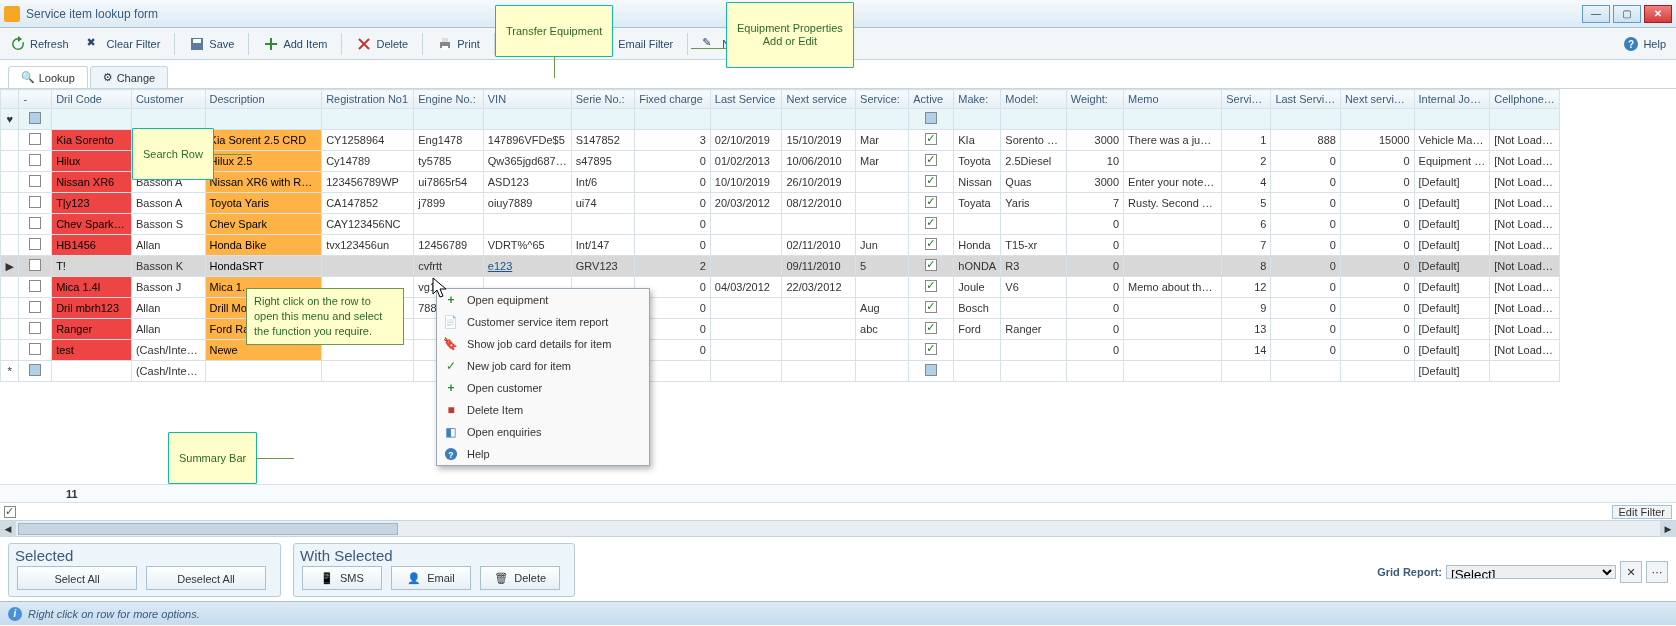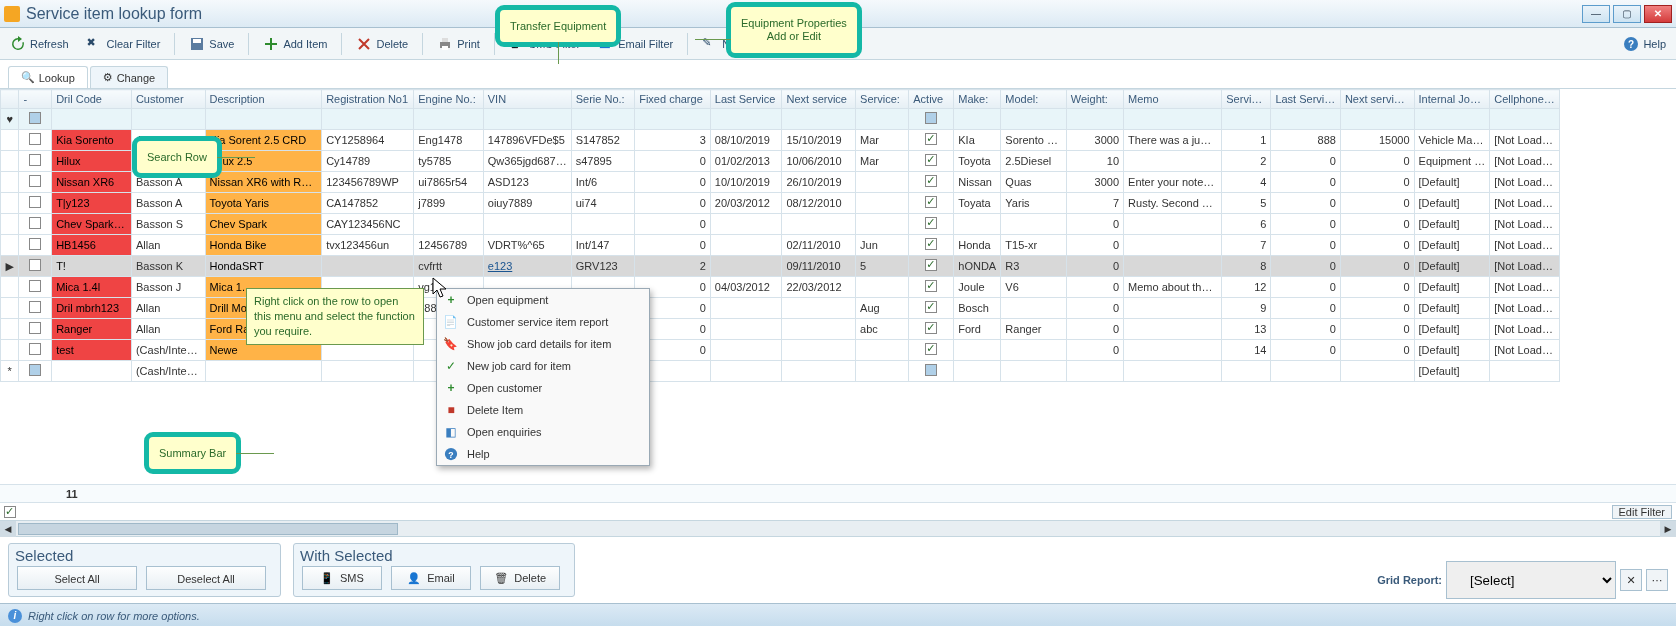--- a/index.html
+++ b/index.html
@@ -1,30 +1,30 @@
 <!DOCTYPE html>
 <html><head>
 <meta charset="utf-8">
 <style>
 * { box-sizing: border-box; margin: 0; padding: 0; }
 body { font-family: "Segoe UI", Tahoma, sans-serif; font-size: 11px; color: #333; background: #fff; width: 1676px; height: 626px; overflow: hidden; position: relative; }
 .titlebar { height: 28px; background: linear-gradient(#f5f9fc,#dceaf4); display: flex; align-items: center; padding: 0 4px; border-bottom:1px solid #a8c0d0; }
 .titlebar .app-icon { width:16px;height:16px;background:#f5a623;border-radius:2px;margin-right:6px;position:relative; }
-.titlebar .title { color:#3a5a7a; font-size:16px; }
+.titlebar .title { color:#3a5a7a; font-size:12px; }
 .titlebar .win-controls{ margin-left:auto; display:flex; gap:3px;}
 .titlebar .winbtn{ width:28px;height:18px;border:1px solid #5c9ccc;background:linear-gradient(#eaf3fa,#cde3f2);display:flex;align-items:center;justify-content:center;font-size:10px;color:#345;cursor:pointer;}
 .titlebar .winbtn.close{background:linear-gradient(#f08080,#d43c3c);border-color:#a02020;color:#fff;font-weight:bold;}
 
 .toolbar{height:32px;background:#f2f6f8;border-bottom:1px solid #c5d6df;display:flex;align-items:center;padding:2px 6px;gap:10px;position:relative;}
 .tb-btn{display:flex;align-items:center;gap:4px;padding:2px 4px;cursor:pointer;color:#2a4a6a;}
 .tb-btn .ic{width:16px;height:16px;display:inline-block;}
 .sep{width:1px;height:22px;background:#c5d6df;}
 .toolbar .help{margin-left:auto;}
 
-.annot{position:absolute;background:#ffffcc;border:5px solid #14b8a6;color:#2a6a2a;font-size:11px;padding:10px 10px;border-radius:9px;z-index:30;pointer-events:none;white-space:nowrap;}
+.annot{position:absolute;background:#ffffcc;border:1px solid #14b8a6;color:#2a6a2a;font-size:11px;padding:19px 10px;border-radius:1px;z-index:30;pointer-events:none;white-space:nowrap;}
 
 .tabs{display:flex;padding:6px 4px 0 8px;gap:2px;border-bottom:1px solid #c5d6df;}
 .tab{padding:4px 12px;border:1px solid #c5d6df;border-bottom:none;background:#eef5fa;display:flex;align-items:center;gap:4px;cursor:pointer;border-radius:3px 3px 0 0;}
 .tab.active{background:#fff;}
 
 .grid-wrap{overflow:auto;height:395px;position:relative;}
 table.grid{border-collapse:collapse;table-layout:fixed;width:1560px;}
 .grid th,.grid td{border:1px solid #d6e2ea;padding:3px 4px;font-size:11px;text-align:left;white-space:nowrap;overflow:hidden;text-overflow:ellipsis;height:18px;}
 .grid thead th{background:linear-gradient(#f7fbfd,#e6eff5);color:#3a5a7a;font-weight:normal;position:sticky;top:0;z-index:5;}
 .grid tbody tr.filterrow td{background:#e8f5f9;}
@@ -49,35 +49,35 @@
 .hscroll{height:16px;background:#e8eef2;display:flex;align-items:center;border-top:1px solid #c5d6df;}
 .hscroll .arrow{width:16px;height:16px;background:#d0dce4;display:flex;align-items:center;justify-content:center;font-size:9px;cursor:pointer;}
 .hscroll .thumb{margin-left:2px;width:380px;height:12px;background:#c6d5e0;border:1px solid #9fb8c8;}
 
 .bottom-panel{display:flex;gap:12px;padding:6px 8px 4px;border-top:1px solid #c5d6df;align-items:flex-start;}
 .group{border:1px solid #b8cbd8;background:#eef5fa;padding:22px 8px 6px;position:relative;border-radius:3px;}
 .group .gtitle{position:absolute;top:3px;left:6px;color:#3a5a7a;font-size:15px;}
 .bigbtn{display:inline-block;width:120px;height:24px;line-height:24px;text-align:center;border:1px solid #a8c0d0;background:linear-gradient(#fdfefe,#e8eff4);cursor:pointer;margin-right:6px;}
 .icobtn{display:inline-flex;align-items:center;justify-content:center;gap:6px;width:80px;height:24px;border:1px solid #a8c0d0;background:linear-gradient(#fdfefe,#e8eff4);cursor:pointer;margin-right:6px;}
 .grid-report{margin-left:auto;display:flex;align-items:center;gap:4px;margin-top:18px;}
-.grid-report select{width:170px;height:38px;border:1px solid #a8c0d0;padding-left:19px;}
+.grid-report select{width:170px;height:14px;border:1px solid #a8c0d0;}
 .sqbtn{width:22px;height:22px;border:1px solid #a8c0d0;background:#f0f4f7;display:inline-flex;align-items:center;justify-content:center;cursor:pointer;}
 
 .statusbar{height:24px;background:linear-gradient(#dceaf5,#c5dced);display:flex;align-items:center;padding:0 8px;gap:6px;font-style:italic;color:#3a5a7a;border-top:1px solid #a8c0d0;}
 .statusbar .info-ic{width:14px;height:14px;border-radius:50%;background:#4a90d9;color:#fff;display:inline-flex;align-items:center;justify-content:center;font-style:italic;font-weight:bold;font-size:10px;}
 
 .ctx-menu{position:absolute;top:288px;left:436px;width:214px;background:#f9f9f9;border:1px solid #9aa9b5;box-shadow:2px 3px 6px rgba(0,0,0,.3);z-index:50;}
 .ctx-menu .mi{display:flex;align-items:center;gap:8px;padding:3px 8px 3px 6px;cursor:pointer;}
 .ctx-menu .mic{width:16px;height:16px;display:inline-flex;align-items:center;justify-content:center;font-size:12px;}
 
-.tooltip-box{position:absolute;top:288px;left:246px;width:178px;background:#ffffcc;border:1px solid #6a994e;color:#2a6a2a;font-size:11px;padding:5px 7px;z-index:60;line-height:1.35;}
-
-.search-row-annot{position:absolute;top:128px;left:132px;margin-top:8px;}
+.tooltip-box{position:absolute;top:288px;left:246px;width:158px;background:#ffffcc;border:1px solid #6a994e;color:#2a6a2a;font-size:11px;padding:5px 7px;z-index:60;line-height:1.35;}
+
+.search-row-annot{position:absolute;top:128px;left:132px;}
 .search-row-annot::after{content:"";position:absolute;right:-38px;top:50%;width:38px;height:1px;background:#6a994e;}
-.summary-annot{position:absolute;top:432px;left:144px;}
+.summary-annot{position:absolute;top:432px;left:168px;}
 .summary-annot::after{content:"";position:absolute;right:-38px;top:50%;width:38px;height:1px;background:#6a994e;}
 .transfer-annot{top:5px;left:495px;}
 .transfer-annot::after{content:"";position:absolute;left:50%;bottom:-22px;width:1px;height:22px;background:#6a994e;}
 .equip-annot{top:2px;left:726px;text-align:center;line-height:1.2;}
 .equip-annot::after{content:"";position:absolute;left:-36px;top:70%;width:36px;height:1px;background:#6a994e;}
 .cursor-ptr{position:absolute;z-index:70;pointer-events:none;}
 </style>
 </head>
 <body>
 
@@ -260,21 +260,21 @@
           <td class="c"></td>
           <td class="c"><span class="chk"></span></td>
           <td class="orange-a">Kia Sorento</td>
           <td>Allan</td>
           <td class="orange-b">Kia Sorent 2.5 CRD</td>
           <td>CY1258964</td>
           <td>Eng1478</td>
           <td>147896VFDe$5</td>
           <td>S147852</td>
           <td class="r">3</td>
-          <td>08/10/2019</td>
+          <td>02/10/2019</td>
           <td>15/10/2019</td>
           <td>Mar</td>
           <td class="c"><span class="chk checked"></span></td>
           <td>KIa</td>
           <td>Sorento 2.5</td>
           <td class="r">3000</td>
           <td>There was a judd...</td>
           <td class="r">1</td>
           <td class="r">888</td>
           <td class="r">15000</td>

